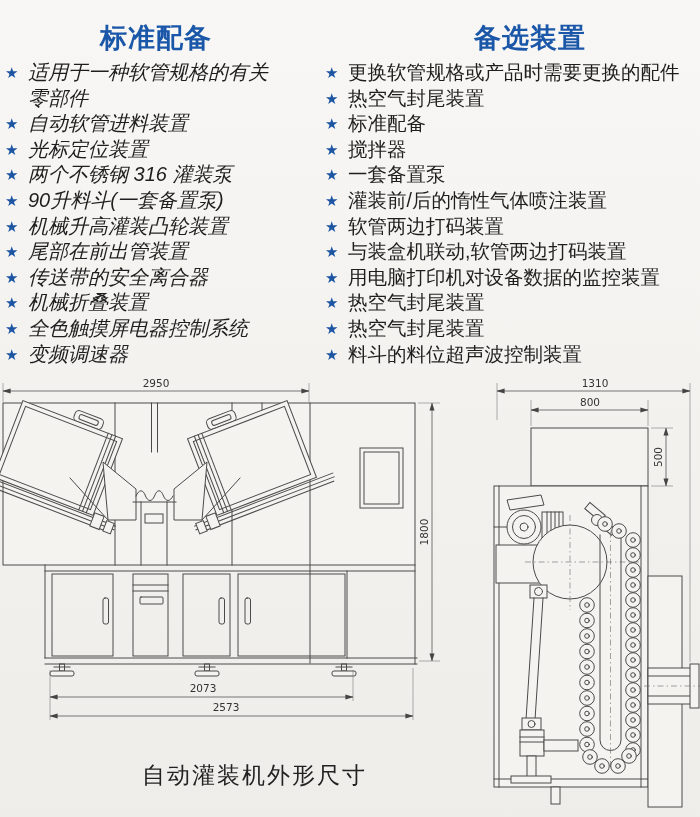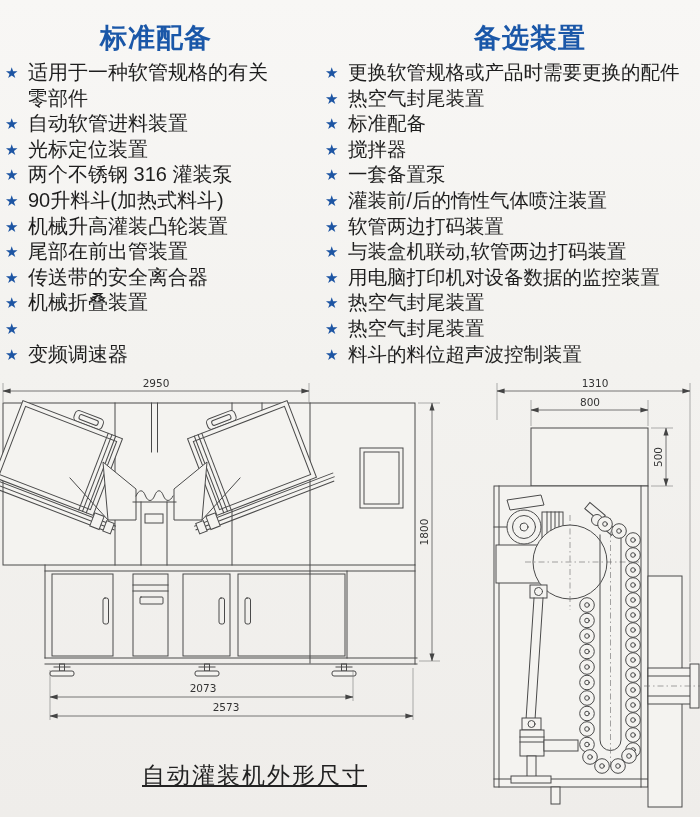--- a/index.html
+++ b/index.html
@@ -13,25 +13,25 @@
     color:#1a57a8; letter-spacing:1px; white-space:nowrap;
   }
   #hdr-std { left:100px; }
   #hdr-opt { left:474px; }
   .feature-list { position:absolute; top:60px; margin:0; padding:0; list-style:none; }
   #list-std { left:5px;   width:300px; }
   #list-opt { left:325px; width:372px; }
   .feature-list li { display:flex; align-items:flex-start; line-height:25.6px; font-size:20px; }
   #list-opt li { font-size:19.5px; white-space:nowrap; }
   .star { flex:0 0 23px; color:#1d55a3; font-size:15px; line-height:25.6px; }
-  #list-std .item-text { width:252px; }
+  #list-std .item-text { width:252px;font-style:italic; }
   .diagram-svg { position:absolute; left:0; top:375px; width:700px; height:442px; }
   .caption {
     position:absolute; left:142px; top:760px; font-size:23px;
-    letter-spacing:2px; color:#222; white-space:nowrap;text-decoration:underline;
+    letter-spacing:2px; color:#222; white-space:nowrap;
   }
   
   .ln  { stroke:#4a4a4a; stroke-width:1; fill:none; stroke-linecap:square; }
   .fill{ stroke:#4a4a4a; stroke-width:1; fill:#f4f3f0; }
   .dim { stroke:#555; stroke-width:0.8; fill:none; }
   .ext { stroke:#7a7a7a; stroke-width:0.6; fill:none; }
   .dsh { stroke:#6a6a6a; stroke-width:0.6; fill:none; stroke-dasharray:6 3 1.5 3; }
   .dimlbl { font-family:"DejaVu Sans",sans-serif; font-size:10.5px; fill:#333; text-anchor:middle; }
 </style>
 </head>
@@ -54,40 +54,41 @@
     <li>
         <span class="star">★</span>
         <span class="item-text">光标定位装置</span>
       </li>
     <li>
         <span class="star">★</span>
         <span class="item-text">两个不锈钢 316 灌装泵</span>
       </li>
     <li>
         <span class="star">★</span>
-        <span class="item-text">90升料斗(加热式料斗)</span>
+        <span class="item-text">90升料斗(一套备置泵)</span>
       </li>
     <li>
         <span class="star">★</span>
         <span class="item-text">机械升高灌装凸轮装置</span>
       </li>
     <li>
         <span class="star">★</span>
         <span class="item-text">尾部在前出管装置</span>
       </li>
     <li>
         <span class="star">★</span>
         <span class="item-text">传送带的安全离合器</span>
       </li>
     <li>
         <span class="star">★</span>
         <span class="item-text">机械折叠装置</span>
       </li>
     <li>
         <span class="star">★</span>
+        <span class="item-text">全色触摸屏电器控制系统</span>
       </li>
     <li>
         <span class="star">★</span>
         <span class="item-text">变频调速器</span>
       </li>
   </ul>
 
   <ul class="feature-list" id="list-opt">
     <li>
         <span class="star">★</span>

